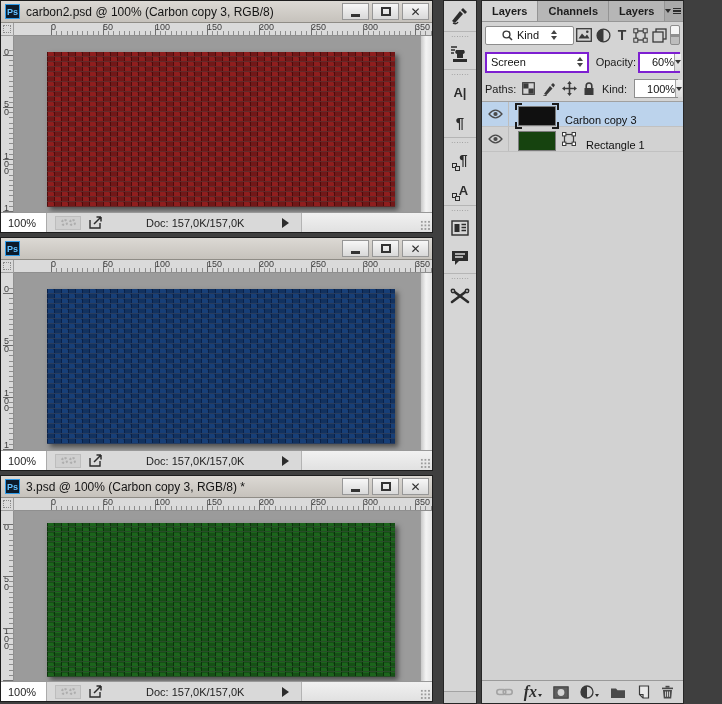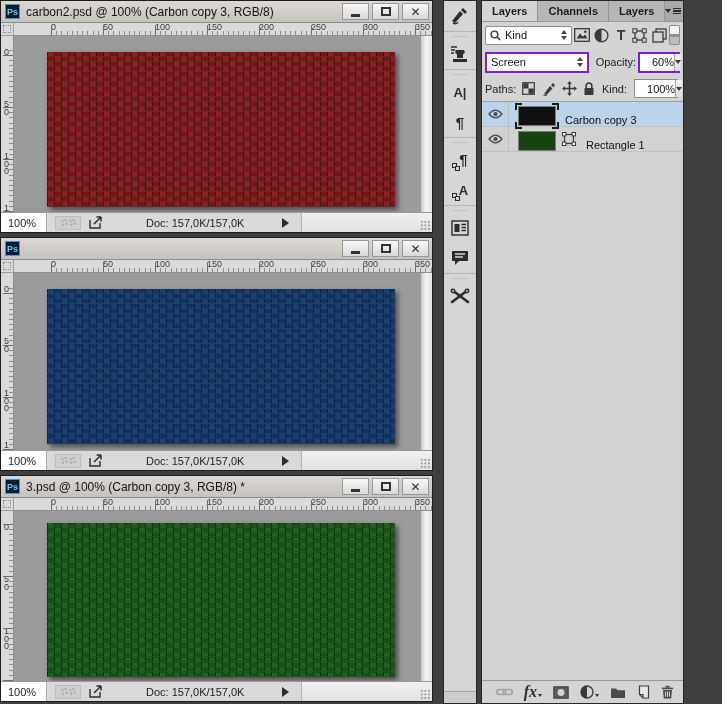--- a/index.html
+++ b/index.html
@@ -105,21 +105,21 @@
          display:flex; align-items:center; background:#b6b6b6; border-right:1px solid #949494; }
   .tab.active { background:#d4d4d4; }
   .panel-menu { margin-left:auto; display:flex; align-items:center; gap:2px; padding-right:6px; }
   .pm-tri { width:0; height:0; border-top:4px solid #2c2c2c;
             border-left:3px solid transparent; border-right:3px solid transparent; }
   .pm-bars { display:flex; flex-direction:column; gap:1px; }
   .pm-bars i { display:block; width:8px; height:1.5px; background:#2c2c2c; }
 
   .filter-row { flex:0 0 26px; display:flex; align-items:center; padding:0 3px; gap:1px; }
   .kind-combo { width:99px; height:19px; background:#fff; border:1px solid #8d8d8d; border-radius:2px;
-                display:flex; align-items:center; padding:0 4px; gap:4px; font-size:11px; color:#111; }
+                display:flex; align-items:center; padding:0 16px; gap:4px; font-size:11px; color:#111; }
   .updown { margin-left:auto; display:flex; flex-direction:column; gap:2px; align-items:center; }
   .updown .up { width:0;height:0;border-bottom:4px solid #444;border-left:3.5px solid transparent;border-right:3.5px solid transparent; }
   .updown .dn { width:0;height:0;border-top:4px solid #444;border-left:3.5px solid transparent;border-right:3.5px solid transparent; }
   .f-icon { width:21px; height:20px; display:flex; align-items:center; justify-content:center; }
   .toggle-switch { margin-left:auto; width:12px; height:20px; border:1px solid #8d8d8d; border-radius:2px;
                    background:linear-gradient(#f5f5f5 45%, #8f8f8f 45%, #8f8f8f 60%, #bdbdbd 60%); }
 
   .blend-row { flex:0 0 28px; display:flex; align-items:center; padding:0 3px; }
   .accent-border { border:2px solid #0c4a6e; }
   .blend-select { width:144px; height:21px; background:#fff; display:flex; align-items:center;

